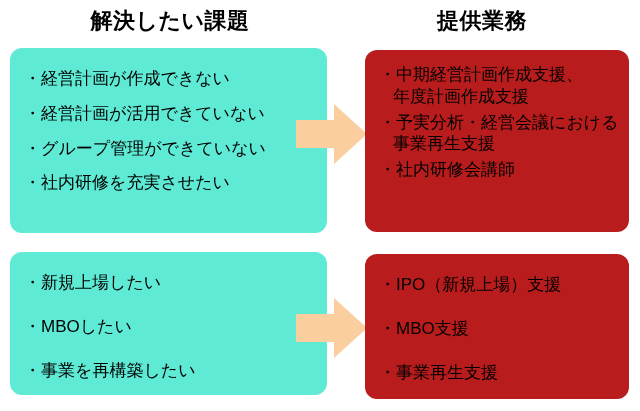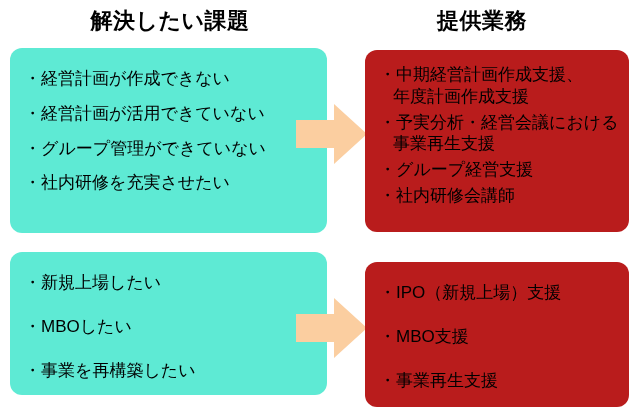--- a/index.html
+++ b/index.html
@@ -43,21 +43,21 @@
     position: absolute;
     box-sizing: border-box;
     border-radius: 12px;
   }
   .panel-problem { background: #5eead4; }
   .panel-service { background: #b91c1c; }
 
   #panel-problems-top    { left: 10px;  top: 48px;  width: 317px; height: 185px; }
   #panel-problems-bottom { left: 10px;  top: 252px; width: 317px; height: 143px; }
   #panel-services-top    { left: 365px; top: 50px;  width: 264px; height: 182px; }
-  #panel-services-bottom { left: 365px; top: 262px; width: 264px; height: 145px; }
+  #panel-services-bottom { left: 365px; top: 254px; width: 264px; height: 145px; }
 
   
   .items {
     position: absolute;
     left: 14px;
     right: 8px;
     top: 0;
   }
   .item {
     font-size: 17px;
@@ -130,23 +130,20 @@
     <div class="items">
       <div class="item">
         <span>・</span><span>中期経営計画作成支援、</span>
         <span class="wrap">年度計画作成支援</span>
       </div>
       <div class="item">
         <span>・</span><span>予実分析・経営会議における</span>
         <span class="wrap">事業再生支援</span>
       </div>
       <div class="item">
-        <span>・</span><span>グループ経営支援</span>
-      </div>
-      <div class="item">
         <span>・</span><span>社内研修会講師</span>
       </div>
     </div>
   </div>
 
   <div class="panel panel-problem" id="panel-problems-bottom">
     <div class="items">
       <div class="item">
         <span>・</span><span>新規上場したい</span>
       </div>

